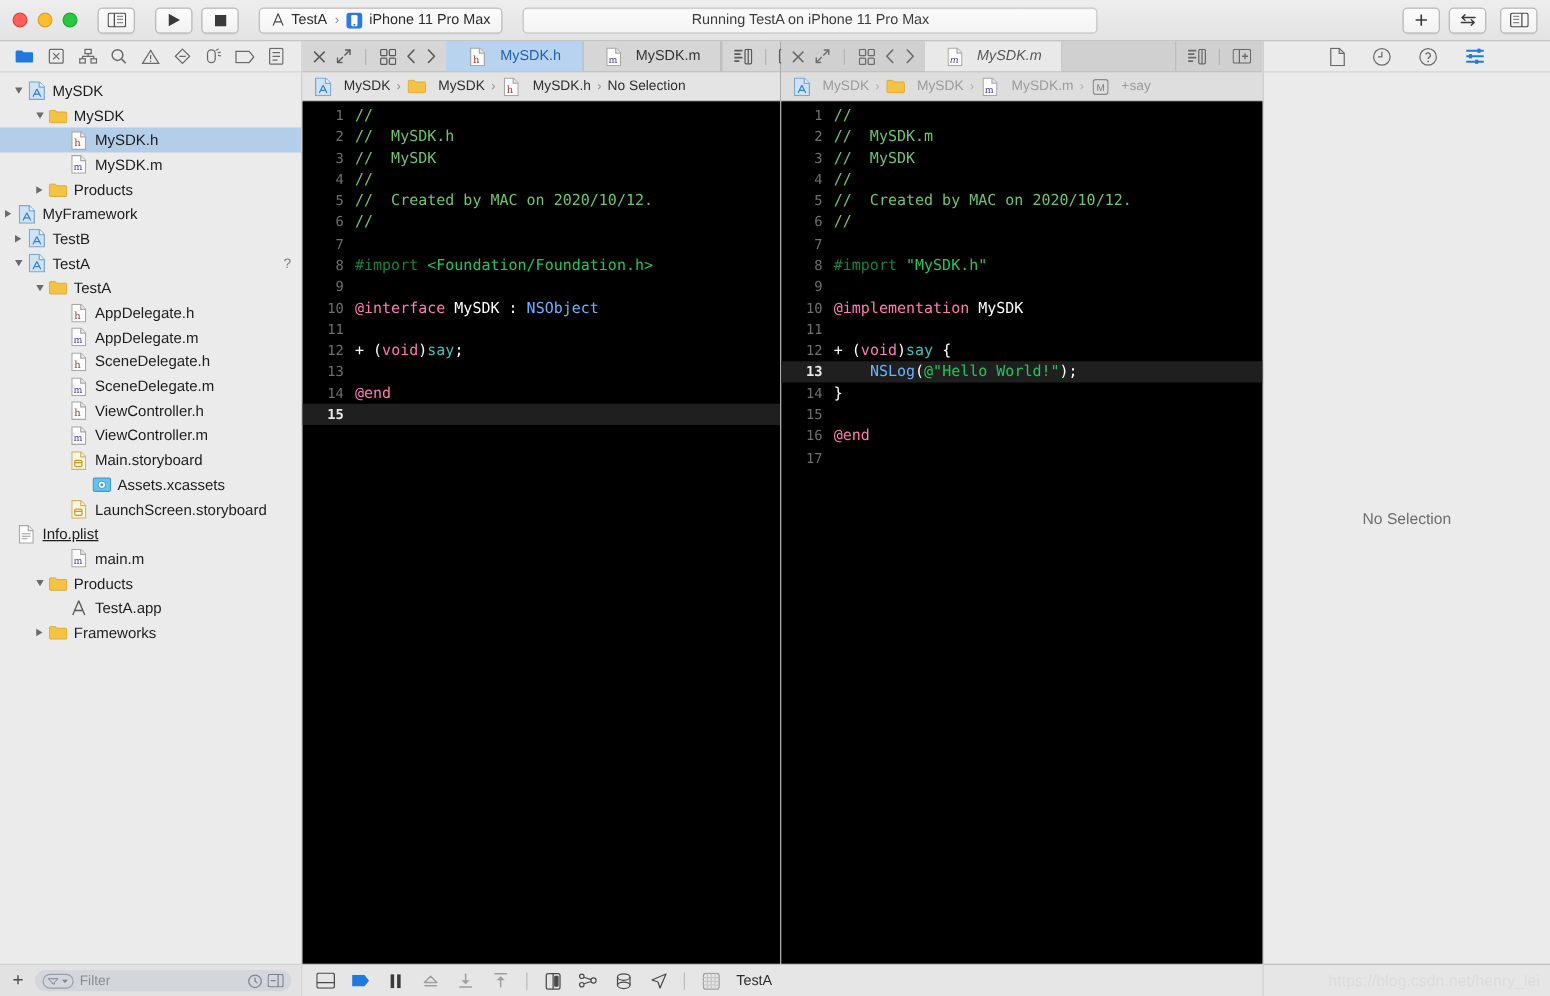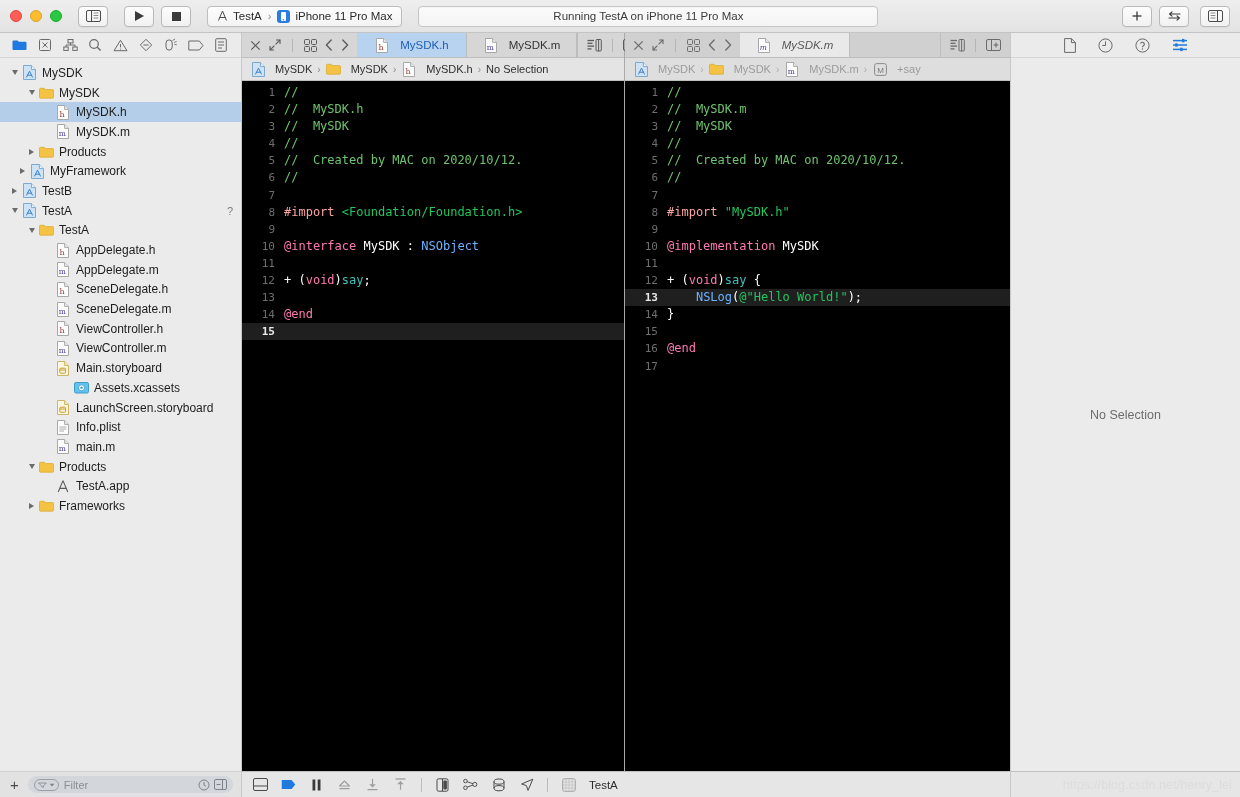--- a/index.html
+++ b/index.html
@@ -179,21 +179,21 @@
   }
   .cline { display: flex; height: 17.1px; align-items: center; white-space: pre; }
   .cline.cur { background: #1f1f1f; }
   .gut {
     width: 42px; flex: 0 0 42px; text-align: right;
     padding-right: 9px; color: #6e6e6e; font-size: 11px;
   }
   .cline.cur .gut { color: #e9e9e9; font-weight: bold; }
   .ctext { flex: 1 1 auto; color: #ffffff; }
   .c-com { color: #6ec46e; }
-  .c-pre { color: #fca5a5; }
+  .c-pre { color: #15803d; }
   .c-str { color: #22c55e; }
   .c-kw  { color: #ff7ab2; }
   .c-typ { color: #6cb3ff; }
   .c-fn  { color: #41c0bb; }
   .c-id  { color: #ffffff; text-align: center; }
   .c-glob{ color: #6cb3ff; }
 
   
   .debugbar {
     height: 26px; flex: 0 0 26px;
@@ -439,21 +439,21 @@
             <span class="tw">
               <span class="caret caret-right"></span>
             </span>
             <span class="ficon">
               <svg width="15" height="12" viewBox="0 0 15 12">
                 <path d="M0.5 2.2 a.9 .9 0 0 1 .9-.9 H5.3 l1.1 1.3 H13.6 a.9 .9 0 0 1 .9 .9 V10.3 a.9 .9 0 0 1-.9 .9 H1.4 a.9 .9 0 0 1-.9-.9 Z" fill="#f5c344" stroke="#d9a728" stroke-width=".7"></path>
               </svg>
             </span>
             <span class="rlabel">Products</span>
           </div>
-          <div class="row" style="padding-left: 16px;">
+          <div class="row" style="padding-left: 0;">
             <span class="tw">
               <span class="caret caret-right"></span>
             </span>
             <span class="ficon">
               <svg width="13" height="15" viewBox="0 0 13 15">
                 <path d="M0.5 0.5 H8.4 L12.5 4.6 V14.5 H0.5 Z" fill="#cfe3f7" stroke="#7fa8cf"></path>
                 <path d="M8.4 0.5 V4.6 H12.5" fill="#eaf3fb" stroke="#7fa8cf"></path>
                 <path d="M6.5 6.2 L9.6 12.4 M6.5 6.2 L3.4 12.4 M4.5 10.2 H8.5" stroke="#3b7fc4" stroke-width="1" fill="none"></path>
               </svg>
             </span>
@@ -591,21 +591,21 @@
             <span class="ficon">
               <svg width="12" height="15" viewBox="0 0 12 15">
                 <path d="M0.5 0.5 H7.6 L11.5 4.4 V14.5 H0.5 Z" fill="#fdf6e0" stroke="#ccb567"></path>
                 <path d="M7.6 0.5 V4.4 H11.5" fill="#f6ebcb" stroke="#ccb567"></path>
                 <rect x="2.8" y="7.2" width="5.8" height="5" rx="1" fill="none" stroke="#c79a28"></rect>
                 <line x1="2.8" y1="9" x2="8.6" y2="9" stroke="#c79a28"></line>
               </svg>
             </span>
             <span class="rlabel">LaunchScreen.storyboard</span>
           </div>
-          <div class="row" style="padding-left: 42px;">
+          <div class="row" style=" text-decoration: underline;">
             <span class="tw"></span>
             <span class="ficon">
               <svg width="12" height="15" viewBox="0 0 12 15">
                 <path d="M0.5 0.5 H7.6 L11.5 4.4 V14.5 H0.5 Z" fill="#fcfcfc" stroke="#a8a8a8"></path>
                 <path d="M7.6 0.5 V4.4 H11.5" fill="#ededed" stroke="#a8a8a8"></path>
                 <line x1="2.4" y1="7" x2="9.4" y2="7" stroke="#9a9a9a" stroke-width=".8"></line>
                 <line x1="2.4" y1="9" x2="9.4" y2="9" stroke="#9a9a9a" stroke-width=".8"></line>
                 <line x1="2.4" y1="11" x2="7" y2="11" stroke="#9a9a9a" stroke-width=".8"></line>
               </svg>
             </span>

